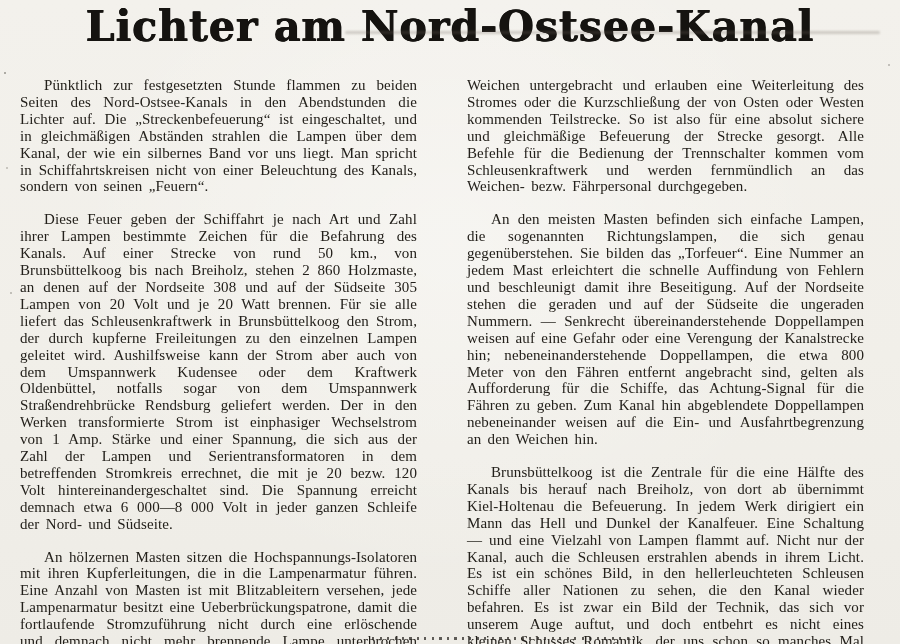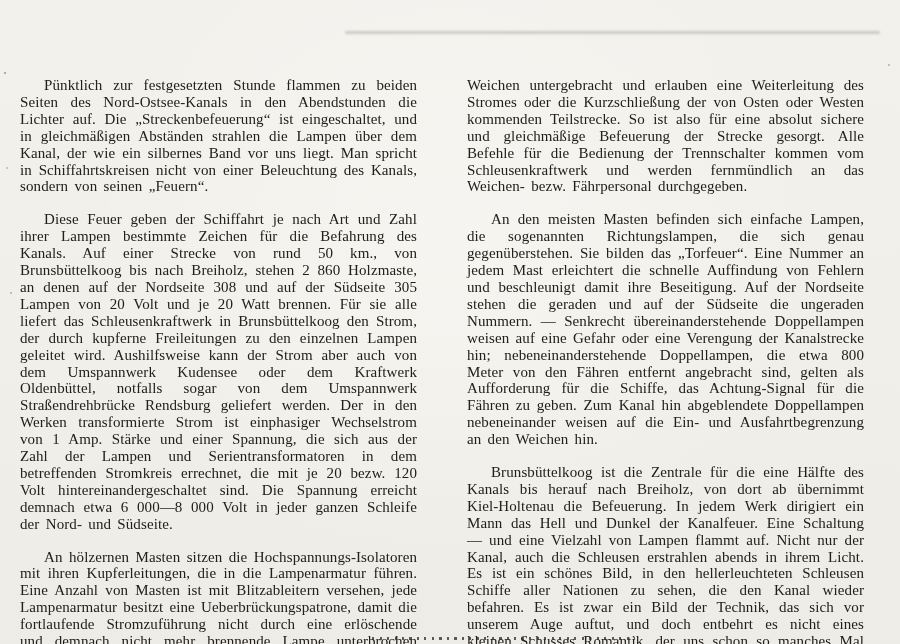--- a/index.html
+++ b/index.html
@@ -94,20 +94,23 @@
     box-shadow: 6px 220px 0 rgba(60,55,48,0.35),
                 2px 95px 0 rgba(60,55,48,0.3),
                 884px -8px 0 rgba(60,55,48,0.35);
   }
 </style>
 </head>
 <body>
 
 <div class="page">
 
+  <header class="masthead">
+    <h1 class="headline">Lichter am Nord-Ostsee-Kanal</h1>
+  </header>
 
   <div class="title-streak"></div>
 
   <main class="columns">
     <div class="col" id="col-left">
         <p class="indent">Pünktlich zur festgesetzten Stunde flammen zu beiden Seiten des Nord-Ostsee-Kanals in den Abendstunden die Lichter auf. Die „Streckenbefeuerung“ ist eingeschaltet, und in gleichmäßigen Abständen strahlen die Lampen über dem Kanal, der wie ein silbernes Band vor uns liegt. Man spricht in Schiffahrtskreisen nicht von einer Beleuchtung des Kanals, sondern von seinen „Feuern“.</p>
         <p class="indent">Diese Feuer geben der Schiffahrt je nach Art und Zahl ihrer Lampen bestimmte Zeichen für die Befahrung des Kanals. Auf einer Strecke von rund 50 km., von Brunsbüttelkoog bis nach Breiholz, stehen 2&nbsp;860 Holzmaste, an denen auf der Nordseite 308 und auf der Südseite 305 Lampen von 20 Volt und je 20 Watt brennen. Für sie alle liefert das Schleusenkraftwerk in Brunsbüttelkoog den Strom, der durch kupferne Freileitungen zu den einzelnen Lampen geleitet wird. Aushilfsweise kann der Strom aber auch von dem Umspannwerk Kudensee oder dem Kraftwerk Oldenbüttel, notfalls sogar von dem Umspannwerk Straßendrehbrücke Rendsburg geliefert werden. Der in den Werken transformierte Strom ist einphasiger Wechselstrom von 1 Amp. Stärke und einer Spannung, die sich aus der Zahl der Lampen und Serientransformatoren in dem betreffenden Stromkreis errechnet, die mit je 20 bezw. 120 Volt hintereinandergeschaltet sind. Die Spannung erreicht demnach etwa 6&nbsp;000—8&nbsp;000 Volt in jeder ganzen Schleife der Nord- und Südseite.</p>
         <p class="indent">An hölzernen Masten sitzen die Hochspannungs-Isolatoren mit ihren Kupferleitungen, die in die Lampenarmatur führen. Eine Anzahl von Masten ist mit Blitzableitern versehen, jede Lampenarmatur besitzt eine Ueberbrückungspatrone, damit die fortlaufende Stromzuführung nicht durch eine erlöschende und demnach nicht mehr brennende Lampe unterbrochen wird. Durch Trennschalter hat man die ganze Strecke aufgeteilt. Sie sind in geschlossenen Räumen der</p>
       </div>
     <div class="col" id="col-right">

